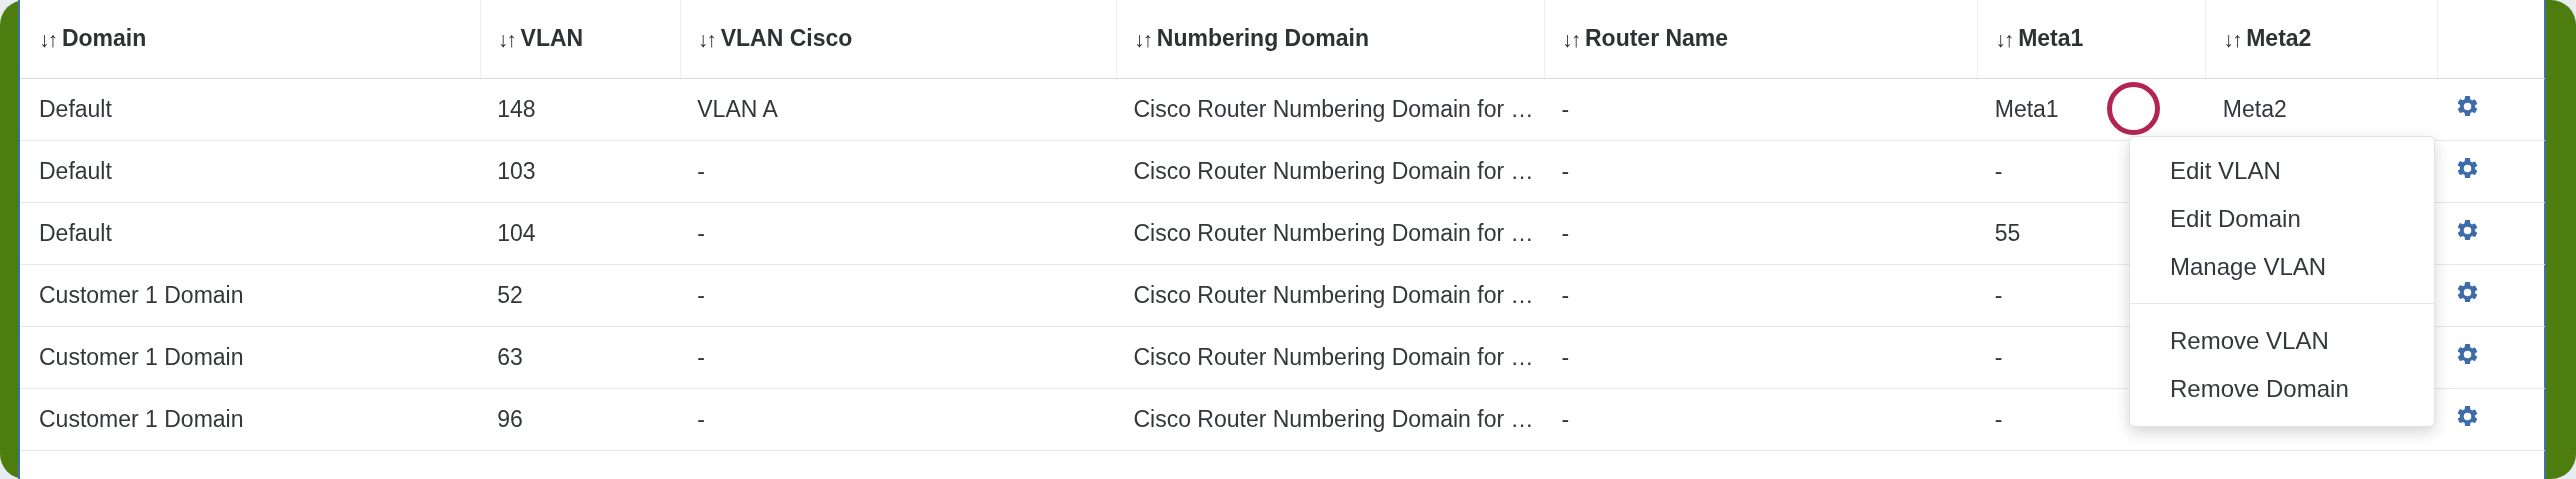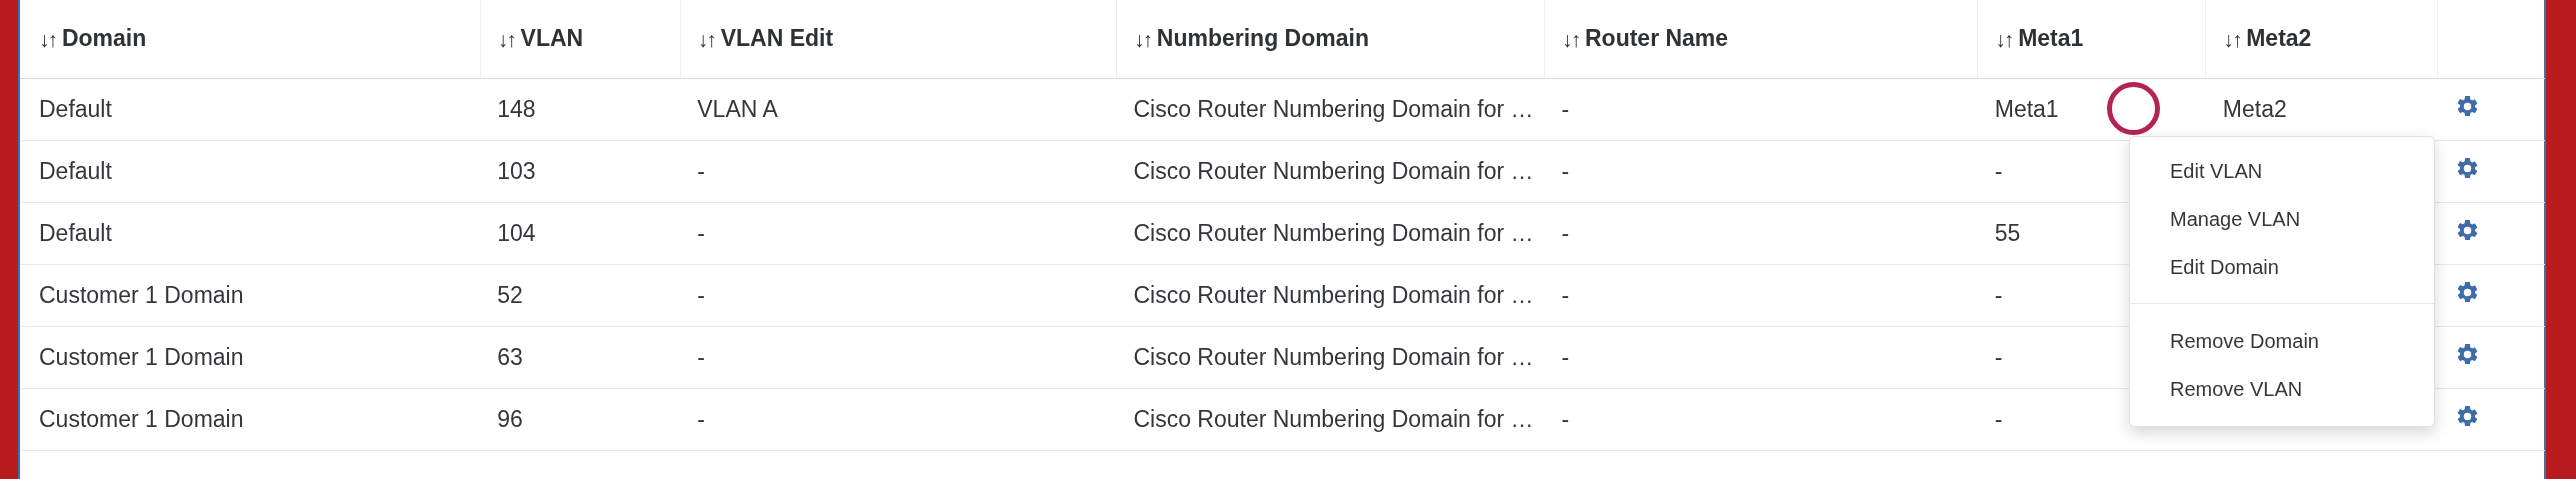--- a/index.html
+++ b/index.html
@@ -9,21 +9,22 @@
     height: 479px;
     overflow: hidden;
     background: #e8ecf0;
     font-family: "Liberation Sans", sans-serif;
   }
 
   #app {
     position: relative;
     width: 2576px;
     height: 479px;
-    background: #b91c1c;
+    background: #4d7c0f;
+    border-radius: 25px;
   }
 
   
   .panel {
     position: absolute;
     left: 18px;
     top: 0;
     width: 2528px;
     height: 479px;
     background: #ffffff;
@@ -117,21 +118,21 @@
     border-radius: 5.7px;
     box-shadow: 0 5.7px 15px rgba(0,0,0,0.16);
     z-index: 30;
     padding: 9.5px 0 13.3px 0;
   }
 
   .menu-item {
     height: 48px;
     line-height: 48px;
     padding: 0 19px 0 40px;
-    font-size: 20px;
+    font-size: 24px;
     color: #34373b;
     white-space: nowrap;
     cursor: pointer;
   }
 
   .menu-sep {
     height: 1px;
     background: #e4e6e8;
     margin: 12.4px 0 13.3px 0;
   }
@@ -157,21 +158,21 @@
 
       <thead>
         <tr>
           <th class="first">
             <span class="sort-ico">↓↑</span><span>Domain</span>
           </th>
           <th>
             <span class="sort-ico">↓↑</span><span>VLAN</span>
           </th>
           <th>
-            <span class="sort-ico">↓↑</span><span>VLAN Edit</span>
+            <span class="sort-ico">↓↑</span><span>VLAN Cisco</span>
           </th>
           <th>
             <span class="sort-ico">↓↑</span><span>Numbering Domain</span>
           </th>
           <th>
             <span class="sort-ico">↓↑</span><span>Router Name</span>
           </th>
           <th>
             <span class="sort-ico">↓↑</span><span>Meta1</span>
           </th>
@@ -288,23 +289,23 @@
           </td>
         </tr>
 
       </tbody>
     </table>
 
   </div>
 
   <div class="menu">
     <div class="menu-item">Edit VLAN</div>
+    <div class="menu-item">Edit Domain</div>
     <div class="menu-item">Manage VLAN</div>
-    <div class="menu-item">Edit Domain</div>
     <div class="menu-sep"></div>
+    <div class="menu-item">Remove VLAN</div>
     <div class="menu-item">Remove Domain</div>
-    <div class="menu-item">Remove VLAN</div>
   </div>
 
   <div class="ring"></div>
 
 </div>
 
 
 </body></html>

